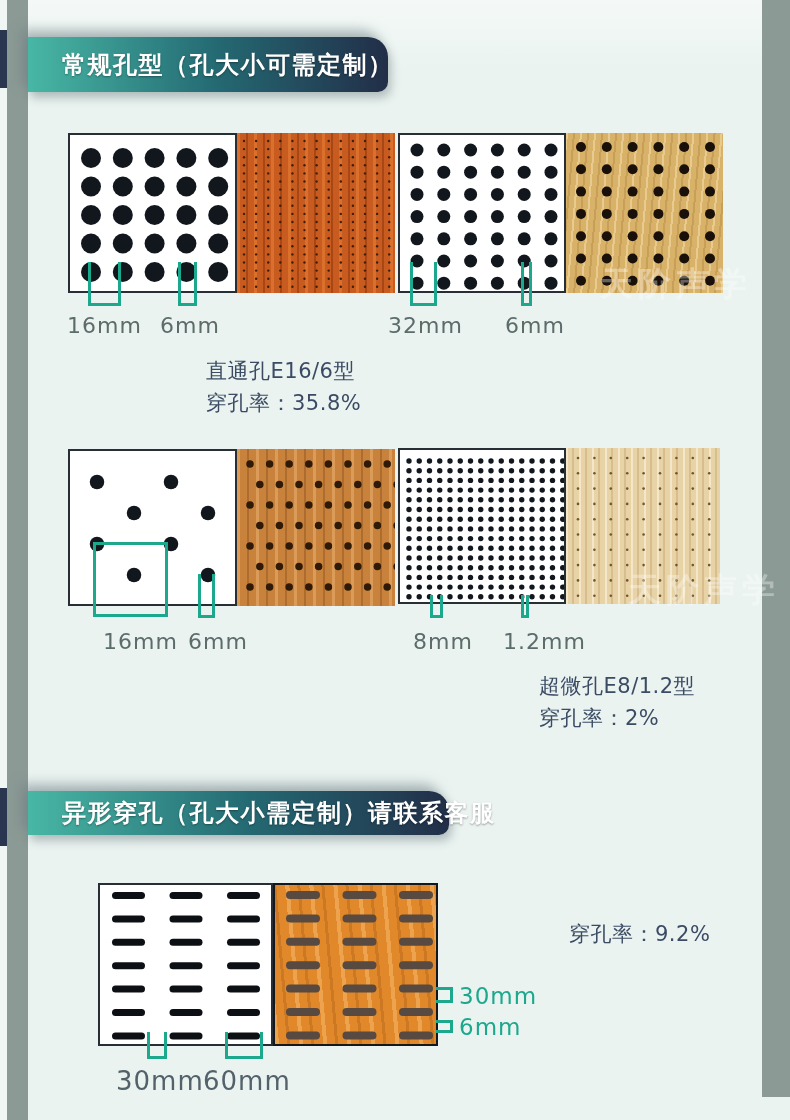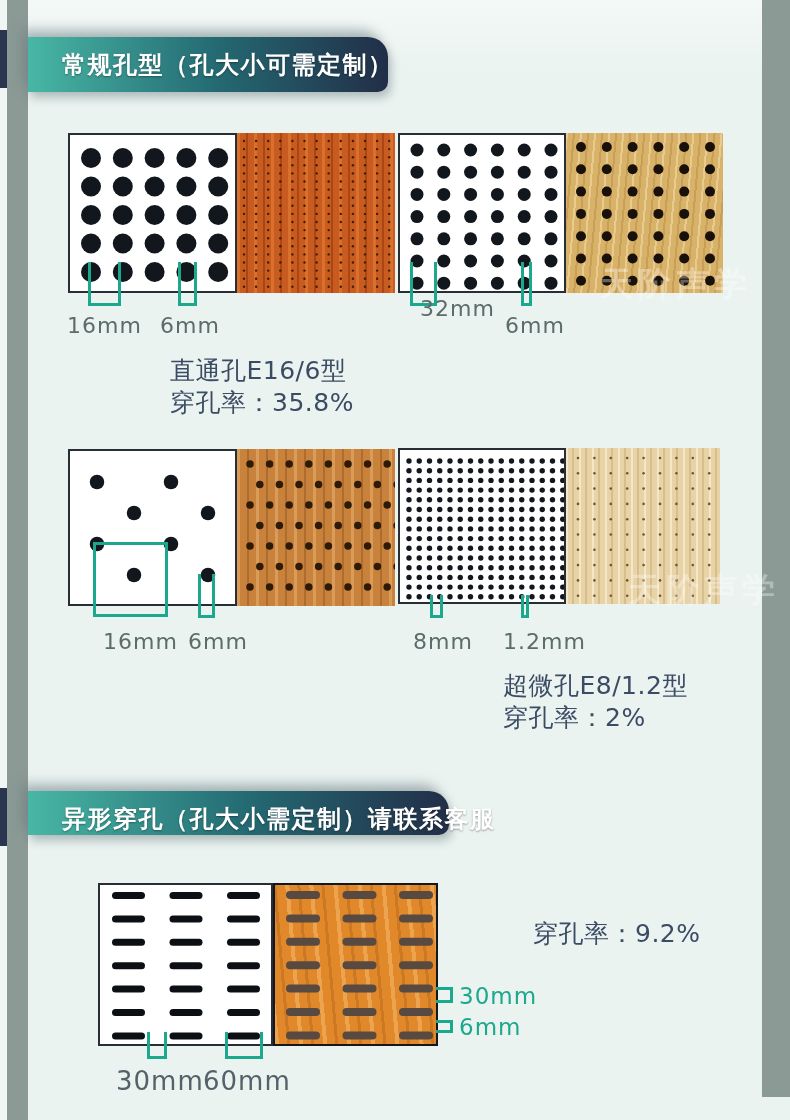--- a/index.html
+++ b/index.html
@@ -23,21 +23,21 @@
   .wood-oak{background-color:#d9b269;background-image:repeating-linear-gradient(95deg,rgba(255,240,200,.4) 0 2px,rgba(0,0,0,0) 2px 7px,rgba(160,115,45,.3) 7px 9px,rgba(0,0,0,0) 9px 14px);}
   .wood-amber{background-color:#c9823c;background-image:repeating-linear-gradient(90deg,rgba(255,210,150,.32) 0 3px,rgba(0,0,0,0) 3px 10px,rgba(110,60,15,.3) 10px 12px,rgba(0,0,0,0) 12px 19px);}
   .wood-pale{background-color:#e7d3a6;background-image:repeating-linear-gradient(90deg,rgba(255,248,230,.55) 0 2px,rgba(0,0,0,0) 2px 6px,rgba(185,150,95,.35) 6px 8px,rgba(0,0,0,0) 8px 13px);}
   .wood-uorange{background-color:#e1882b;border:2px solid #14181c;box-sizing:border-box;background-image:repeating-linear-gradient(85deg,rgba(255,205,130,.4) 0 4px,rgba(0,0,0,0) 4px 12px,rgba(150,80,15,.28) 12px 15px,rgba(0,0,0,0) 15px 24px);}
   .u-bracket{position:absolute;border:3px solid #1ca88d;border-top:none;box-sizing:border-box;}
   .sq-bracket{position:absolute;border:3px solid #1ca88d;box-sizing:border-box;}
   .lo-bracket{position:absolute;border:3px solid #1ca88d;border-left:none;box-sizing:border-box;}
   .measure{position:absolute;font-size:22px;color:#5c6c6b;letter-spacing:1px;white-space:nowrap;}
   .measure-big{position:absolute;font-size:26px;color:#53616a;letter-spacing:1px;white-space:nowrap;}
   .teal-label{position:absolute;font-size:23px;color:#1ca88d;letter-spacing:1px;white-space:nowrap;}
-  .caption{position:absolute;font-size:25px;color:#3b4b64;letter-spacing:.5px;line-height:22px;white-space:nowrap;}
+  .caption{position:absolute;font-size:21px;color:#3b4b64;letter-spacing:.5px;line-height:22px;white-space:nowrap;margin-left:36px;}
   .caption .rate{margin-top:10px;}
   .wm{position:absolute;color:rgba(255,255,255,.34);font-size:33px;font-weight:bold;letter-spacing:5px;white-space:nowrap;pointer-events:none;}
 </style>
 </head>
 <body>
 
 <div id="stage">
 
   <div class="abs edge-sliver"></div>
   <div class="abs edge-navy" style="top:30px;height:58px;"></div>
@@ -418,21 +418,21 @@
         <circle cx="15" cy="147.8" r="5" fill="#181009"></circle>
         <circle cx="40.8" cy="147.8" r="5" fill="#181009"></circle>
         <circle cx="66.6" cy="147.8" r="5" fill="#181009"></circle>
         <circle cx="92.4" cy="147.8" r="5" fill="#181009"></circle>
         <circle cx="118.2" cy="147.8" r="5" fill="#181009"></circle>
         <circle cx="144" cy="147.8" r="5" fill="#181009"></circle>
       </svg></div>
   <div class="wm" style="left:600px;top:262px;">天阶声学</div>
   <div class="u-bracket" style="left:410px;top:262px;width:27px;height:44px;"></div>
   <div class="u-bracket" style="left:521px;top:262px;width:11px;height:44px;"></div>
-  <div class="measure" style="left:388px;top:296px;margin-left:32px;">32mm</div>
+  <div class="measure" style="left:388px;top:313px;">32mm</div>
   <div class="measure" style="left:505px;top:313px;">6mm</div>
 
   <div class="panel face" style="left:68px;top:449px;width:169px;height:157px;"><svg width="165" height="153">
         <circle cx="27" cy="31" r="7.25" fill="#12171e"></circle>
         <circle cx="101" cy="31" r="7.25" fill="#12171e"></circle>
         <circle cx="64" cy="62" r="7.25" fill="#12171e"></circle>
         <circle cx="138" cy="62" r="7.25" fill="#12171e"></circle>
         <circle cx="27" cy="93" r="7.25" fill="#12171e"></circle>
         <circle cx="101" cy="93" r="7.25" fill="#12171e"></circle>
         <circle cx="64" cy="124" r="7.25" fill="#12171e"></circle>
@@ -838,21 +838,21 @@
   <div class="wm" style="left:628px;top:568px;">天阶声学</div>
   <div class="u-bracket" style="left:430px;top:595px;width:13px;height:23px;"></div>
   <div class="u-bracket" style="left:521px;top:595px;width:8px;height:23px;"></div>
   <div class="measure" style="left:413px;top:629px;">8mm</div>
   <div class="measure" style="left:503px;top:629px;">1.2mm</div>
   <div class="caption" style="left:503px;top:675px;">
     <div>超微孔E8/1.2型</div>
     <div class="rate">穿孔率：2%</div>
   </div>
 
-  <div class="abs banner" style="left:28px;top:791px;width:421px;height:44px;align-items:flex-end;">
+  <div class="abs banner" style="left:28px;top:791px;width:421px;height:44px;">
     <span>异形穿孔（孔大小需定制）请联系客服</span>
   </div>
 
   <div class="panel face" style="left:98px;top:883px;width:175px;height:163px;"><svg width="171" height="159">
         <rect x="12" y="7" width="33" height="7" rx="3.5" fill="#0c1014"></rect>
         <rect x="69.5" y="7" width="33" height="7" rx="3.5" fill="#0c1014"></rect>
         <rect x="127" y="7" width="33" height="7" rx="3.5" fill="#0c1014"></rect>
         <rect x="12" y="30.4" width="33" height="7" rx="3.5" fill="#0c1014"></rect>
         <rect x="69.5" y="30.4" width="33" height="7" rx="3.5" fill="#0c1014"></rect>
         <rect x="127" y="30.4" width="33" height="7" rx="3.5" fill="#0c1014"></rect>

